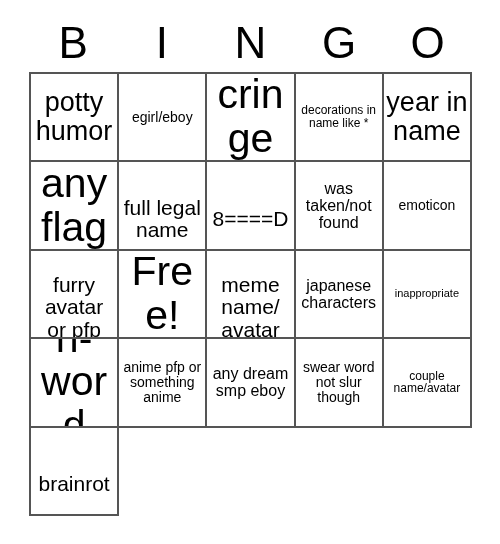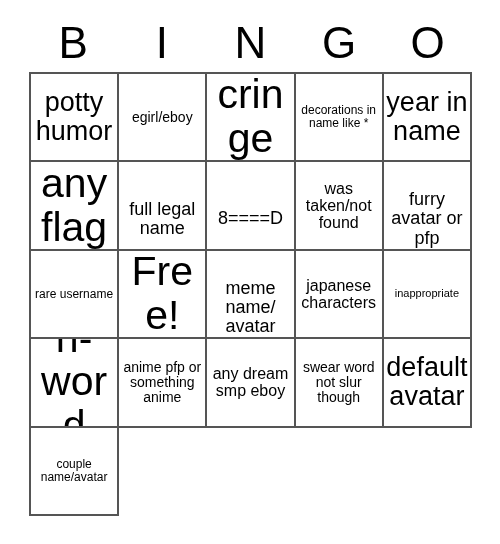--- a/index.html
+++ b/index.html
@@ -58,21 +58,21 @@
   .cell-text {
     display: block;
     width: 100%;
     line-height: 1.07;
     word-wrap: break-word;
     overflow-wrap: break-word;
   }
   
   .s-xxl .cell-text { font-size: 41px; }
   .s-xl  .cell-text { font-size: 27px; }
-  .s-md  .cell-text { font-size: 18px; margin-top: 27px; }
+  .s-md  .cell-text { font-size: 21px; margin-top: 27px; }
   .s-sm  .cell-text { font-size: 16px; }
   .s-xs  .cell-text { font-size: 14px; }
   .s-xxs .cell-text { font-size: 12px; }
   .s-tiny .cell-text { font-size: 11px; }
 </style>
 </head>
 <body>
 
 <div id="card">
 
@@ -105,25 +105,25 @@
       </div>
       <div class="cell s-md">
         <span class="cell-text">full legal name</span>
       </div>
       <div class="cell s-md">
         <span class="cell-text">8====D</span>
       </div>
       <div class="cell s-sm">
         <span class="cell-text">was taken/not found</span>
       </div>
+      <div class="cell s-xs">
+        <span class="cell-text">emoticon</span>
+      </div>
       <div class="cell s-md">
         <span class="cell-text">furry avatar or pfp</span>
-      </div>
-      <div class="cell s-xxs">
-        <span class="cell-text">rare username</span>
       </div>
       <div class="cell s-xxl">
         <span class="cell-text">Free!</span>
       </div>
       <div class="cell s-md">
         <span class="cell-text">meme name/ avatar</span>
       </div>
       <div class="cell s-sm">
         <span class="cell-text">japanese characters</span>
       </div>
@@ -135,21 +135,21 @@
       </div>
       <div class="cell s-xs">
         <span class="cell-text">anime pfp or something anime</span>
       </div>
       <div class="cell s-sm">
         <span class="cell-text">any dream smp eboy</span>
       </div>
       <div class="cell s-xs">
         <span class="cell-text">swear word not slur though</span>
       </div>
-      <div class="cell s-xl">
-        <span class="cell-text">default avatar</span>
-      </div>
       <div class="cell s-xxs">
         <span class="cell-text">couple name/avatar</span>
+      </div>
+      <div class="cell s-md">
+        <span class="cell-text">brainrot</span>
       </div>
     </div>
 
 </div>
 
 </body></html>

